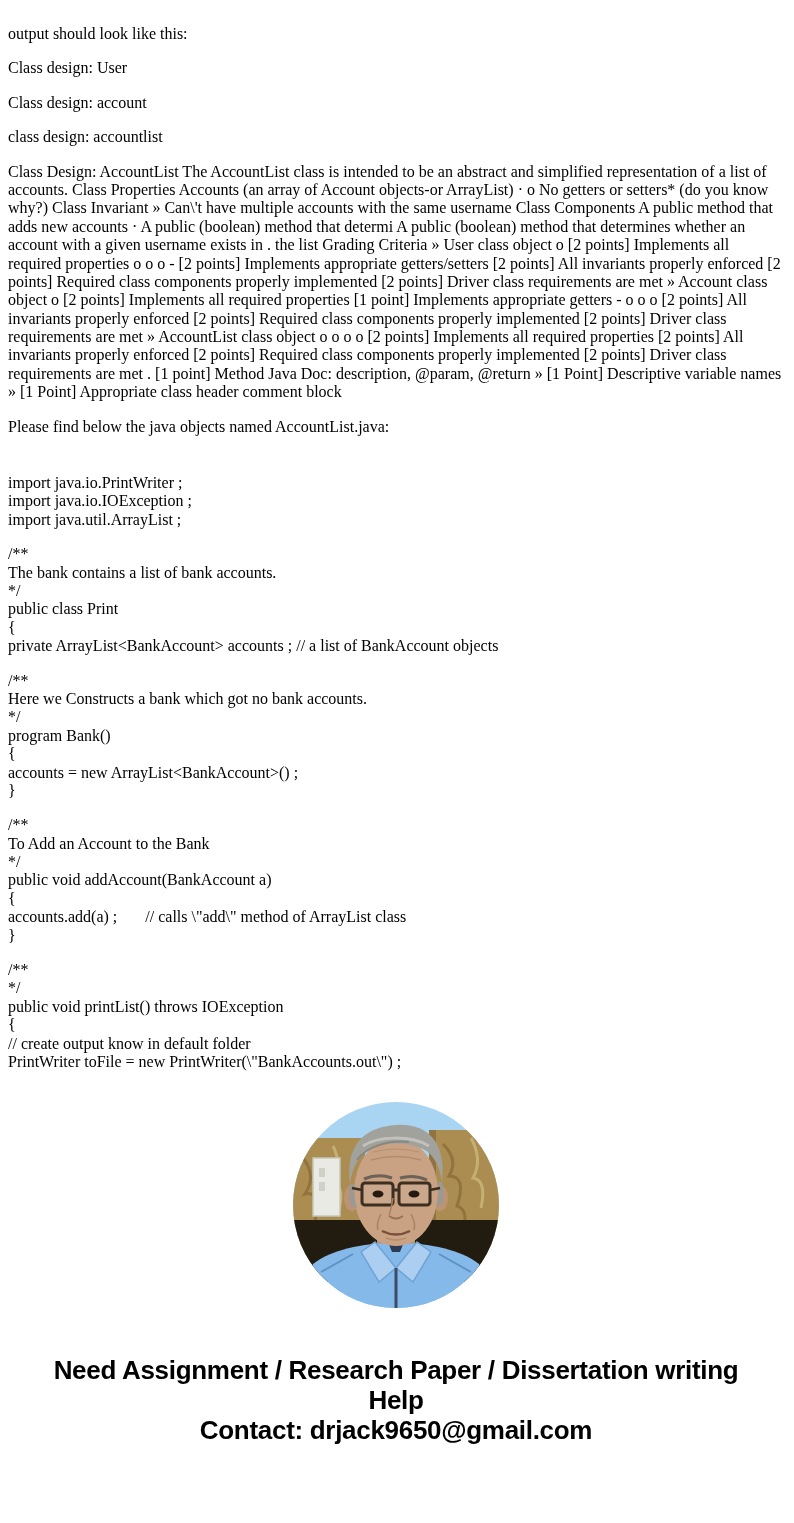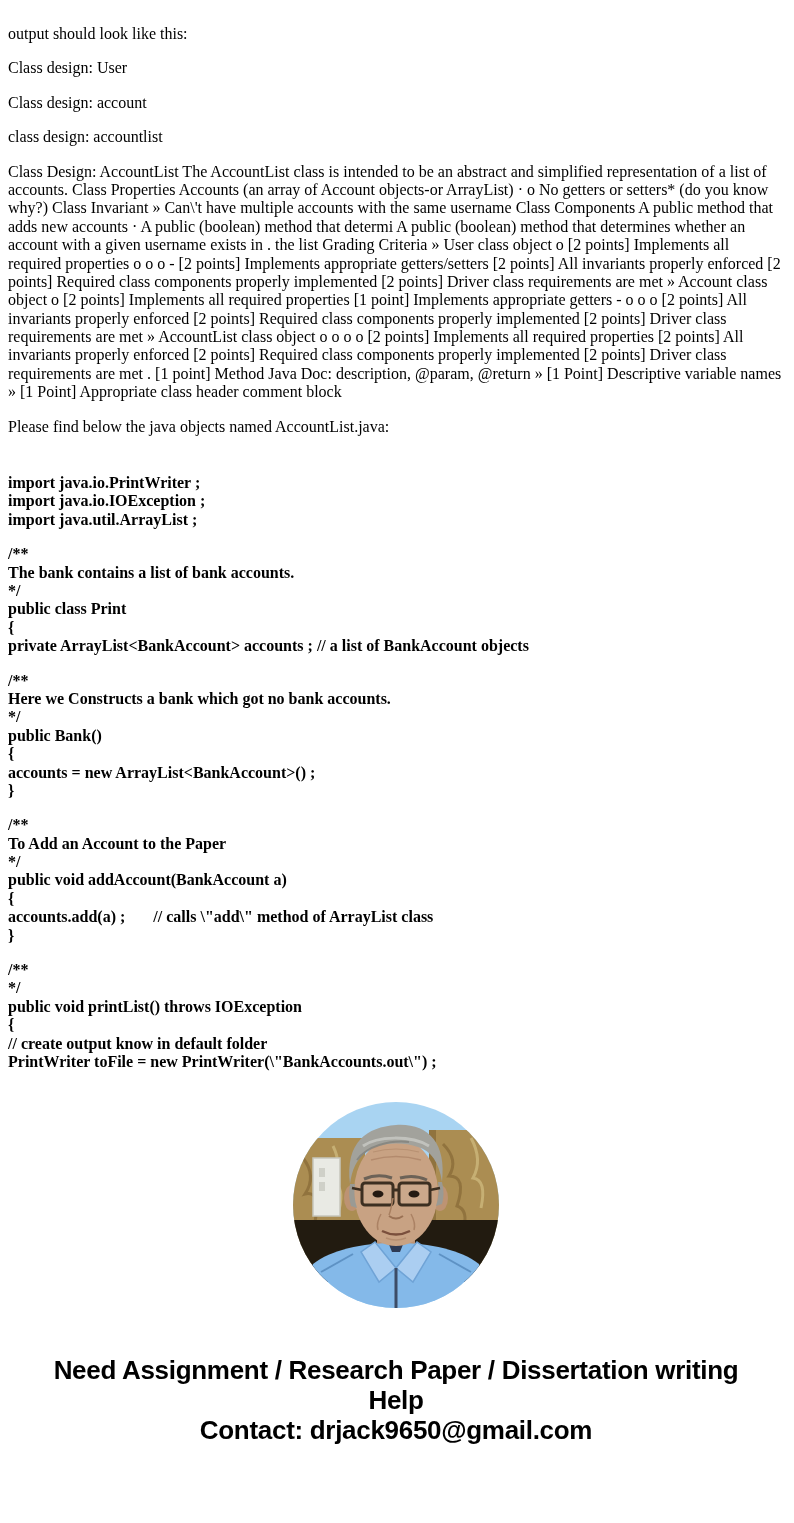--- a/index.html
+++ b/index.html
@@ -21,21 +21,20 @@
   h3.solution-heading {
     font-size: 19px;
     font-weight: bold;
     margin: 21px 0 19px 0;
   }
   .code-block { margin: 16px 0; }
   .code-block.first-code { margin-top: 38px; }
   .code-line {
     white-space: pre-wrap;
     min-height: 18px;
-    font-weight: bold;
   }
   figure.photo-wrap {
     margin: 31px 0 0 0;
     text-align: center;
   }
   .portrait-svg {
     display: inline-block;
     vertical-align: top;
   }
   .footer-banner {
@@ -78,29 +77,29 @@
     <div class="code-line">*/</div>
     <div class="code-line">public class Print</div>
     <div class="code-line">{</div>
     <div class="code-line">private ArrayList&lt;BankAccount&gt; accounts ; // a list of BankAccount objects</div>
   </div>
 
   <div class="code-block">
     <div class="code-line">/**</div>
     <div class="code-line">Here we Constructs a bank which got no bank accounts.</div>
     <div class="code-line">*/</div>
-    <div class="code-line">public Bank()</div>
+    <div class="code-line">program Bank()</div>
     <div class="code-line">{</div>
     <div class="code-line">accounts = new ArrayList&lt;BankAccount&gt;() ;</div>
     <div class="code-line">}</div>
   </div>
 
   <div class="code-block">
     <div class="code-line">/**</div>
-    <div class="code-line">To Add an Account to the Paper</div>
+    <div class="code-line">To Add an Account to the Bank</div>
     <div class="code-line">*/</div>
     <div class="code-line">public void addAccount(BankAccount a)</div>
     <div class="code-line">{</div>
     <div class="code-line">accounts.add(a) ;       // calls \"add\" method of ArrayList class</div>
     <div class="code-line">}</div>
   </div>
 
   <div class="code-block">
     <div class="code-line">/**</div>
     <div class="code-line">*/</div>

